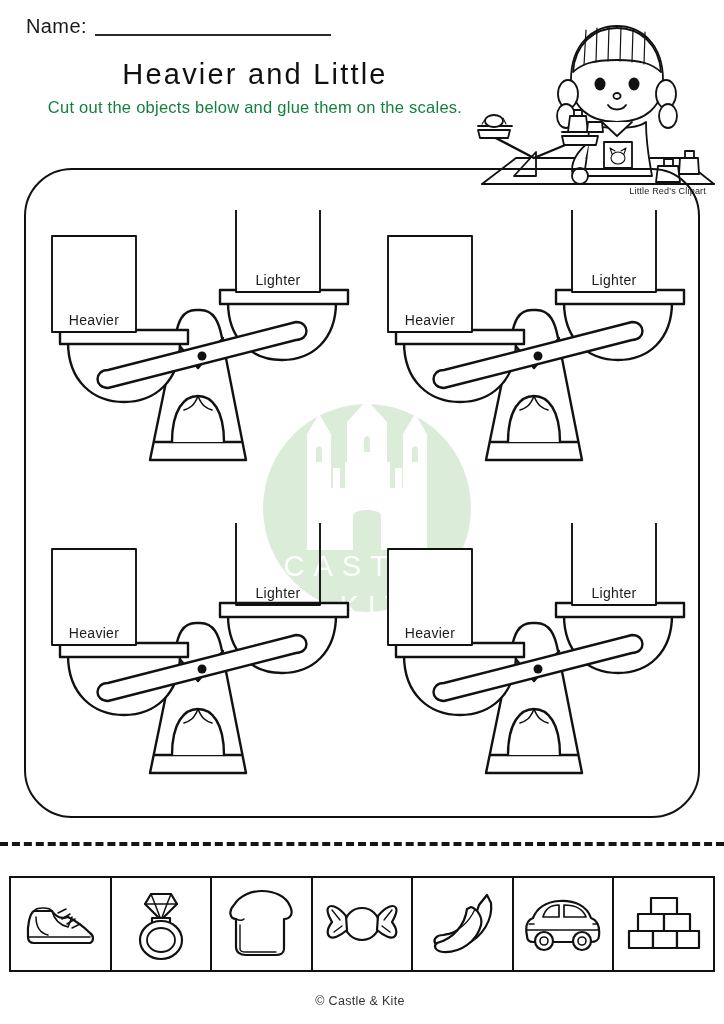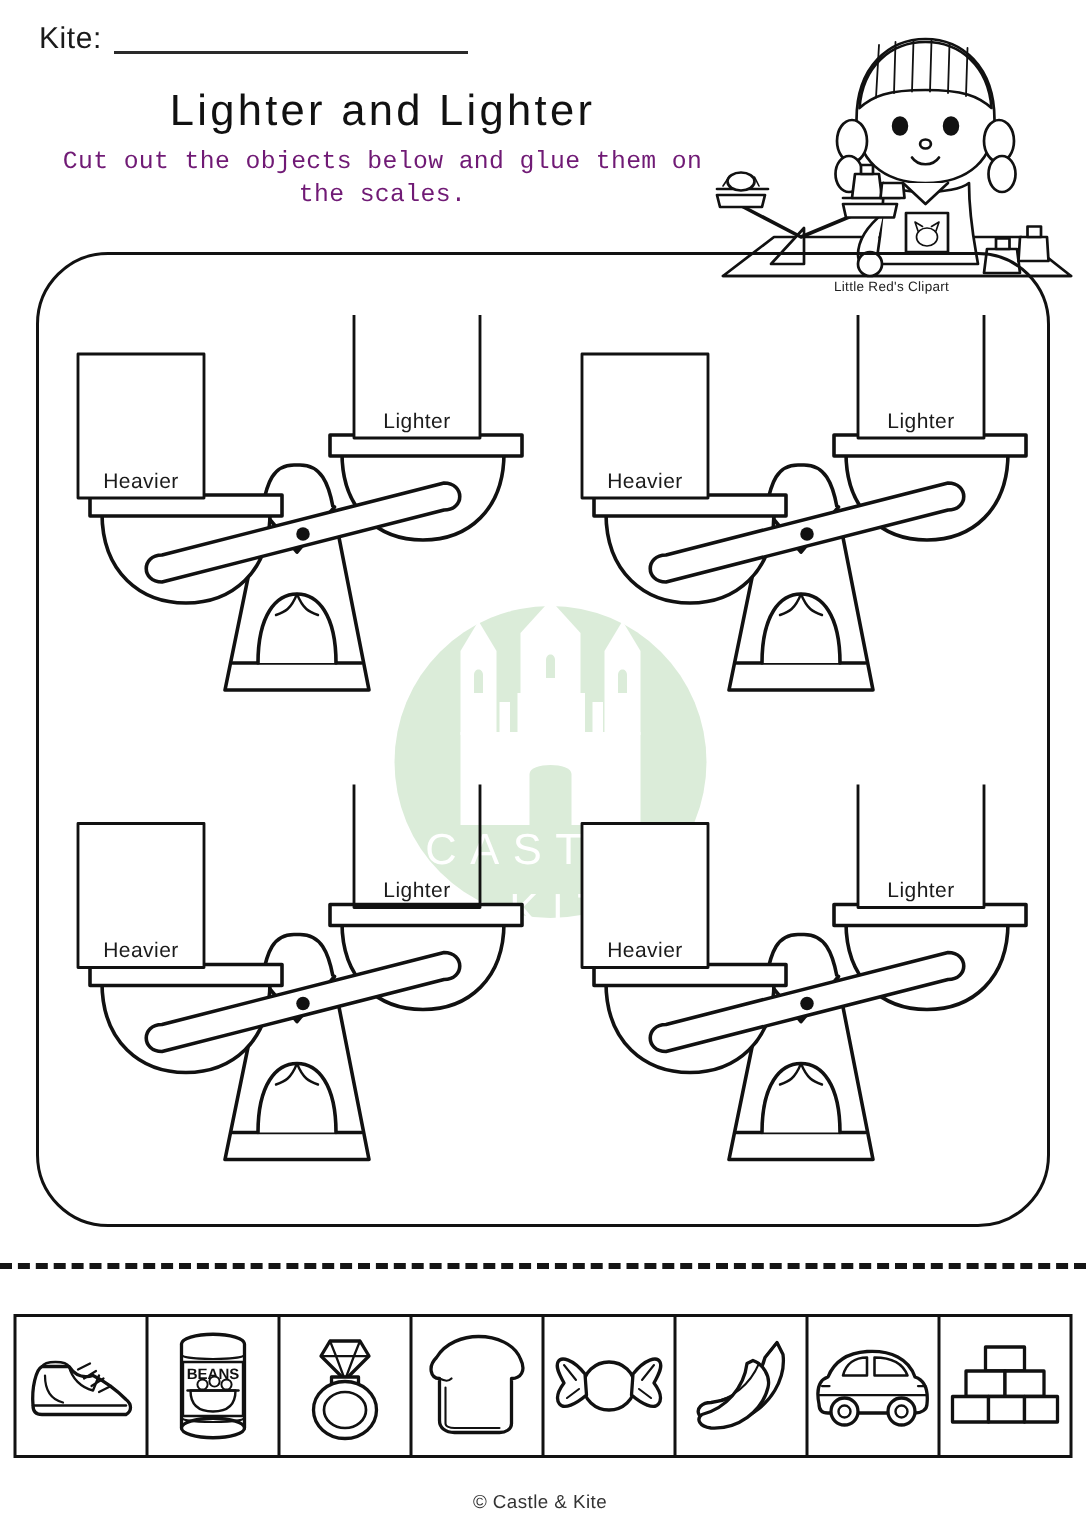--- a/index.html
+++ b/index.html
@@ -53,39 +53,38 @@
     line-height: 1.12;
     color: #111;
     white-space: nowrap;
   }
   #worksheet-subtitle {
     margin-top: 7px;
     font-size: 16.5px;
     font-weight: 300;
     line-height: 1.32;
     letter-spacing: 0.25px;
-    color: #701a75;
-    font-family: Liberation Mono, monospace;
+    color: #15803d;
   }
 
   
   #clipart {
     position: absolute;
     left: 476px;
     top: 18px;
     width: 248px;
     height: 190px;
   }
   #clipart svg { display: block; }
   #clipart-credit {
     position: absolute;
     left: 556px;
     top: 186px;
     width: 150px;
-    text-align: left;
+    text-align: right;
     font-size: 9px;
     letter-spacing: 0.2px;
     color: #222;
   }
 
   
   #worksheet-panel {
     position: absolute;
     left: 24px;
     top: 168px;
@@ -176,26 +175,26 @@
     text-align: center;
     font-size: 12.5px;
     letter-spacing: 0.3px;
     color: #333;
   }
 </style>
 </head>
 <body>
 
 <div id="name-row">
-  <span id="name-label">Kite:</span>
+  <span id="name-label">Name:</span>
   <span id="name-blank"></span>
 </div>
 
 <div id="title-block">
-  <div id="worksheet-title">Lighter and Lighter</div>
+  <div id="worksheet-title">Heavier and Little</div>
   <div id="worksheet-subtitle">Cut out the objects below and glue them on the scales.</div>
 </div>
 
 <div id="clipart">
   <svg width="248" height="190" viewBox="0 0 248 190" fill="none" stroke="#111" stroke-width="1.8" stroke-linecap="round" stroke-linejoin="round">
 
     <path d="M6 166 L40 140 L205 140 L238 166 Z" fill="#fff"></path>
     <path d="M6 166 L238 166"></path>
 
     <path d="M95 62 C95 26 117 8 141 8 C165 8 187 26 187 62 C187 88 170 104 141 104 C112 104 95 88 95 62 Z" fill="#fff"></path>
@@ -378,36 +377,20 @@
     <svg width="76" height="62" viewBox="0 0 76 62" fill="#fff" stroke="#111" stroke-width="2.2" stroke-linejoin="round" stroke-linecap="round">
       <path d="M6 44 C5 32 8 20 12 18 L30 18 C34 24 40 26 46 24 C54 28 62 34 68 40 C72 43 72 48 68 50 L12 50 C8 50 6 48 6 44 Z"></path>
       <path d="M6 44 L68 44" stroke-width="1.6"></path>
       <path d="M12 18 C14 14 28 14 30 18" stroke-width="1.6" fill="none"></path>
       <path d="M30 18 C32 26 38 32 46 34 L50 24" stroke-width="1.6" fill="none"></path>
       <path d="M36 20 L44 16 M40 26 L48 21 M45 31 L53 26 M50 35 L58 31" stroke-width="1.5"></path>
       <path d="M14 24 C14 34 18 40 26 42" stroke-width="1.5" fill="none"></path>
     </svg>
   </div>
 
-  <div class="cutout-cell">
-    <svg width="58" height="74" viewBox="0 0 58 74" fill="#fff" stroke="#111" stroke-width="2.2" stroke-linejoin="round" stroke-linecap="round">
-      <ellipse cx="29" cy="9" rx="21" ry="6.5"></ellipse>
-      <path d="M8 9 L8 65 C8 69 50 69 50 65 L50 9"></path>
-      <ellipse cx="29" cy="65" rx="21" ry="6.5"></ellipse>
-      <path d="M8 16 C8 20 50 20 50 16" stroke-width="1.4" fill="none"></path>
-      <path d="M8 58 C8 62 50 62 50 58" stroke-width="1.4" fill="none"></path>
-      <rect x="9" y="21" width="40" height="36" fill="#fff" stroke-width="1.6"></rect>
-      <text x="29" y="32" text-anchor="middle" fill="#111" stroke="none" font-family="Liberation Sans, sans-serif" font-size="10" font-weight="bold">BEANS</text>
-      <path d="M14 40 C14 50 20 54 29 54 C38 54 44 50 44 40 Z" stroke-width="1.6"></path>
-      <path d="M12 40 L46 40" stroke-width="1.6"></path>
-      <circle cx="22" cy="36" r="3.4" stroke-width="1.3"></circle>
-      <circle cx="30" cy="34" r="3.4" stroke-width="1.3"></circle>
-      <circle cx="38" cy="36" r="3.4" stroke-width="1.3"></circle>
-    </svg>
-  </div>
 
   <div class="cutout-cell">
     <svg width="56" height="76" viewBox="0 0 56 76" fill="#fff" stroke="#111" stroke-width="2.2" stroke-linejoin="round" stroke-linecap="round">
       <path d="M18 8 L38 8 L44 18 L28 34 L12 18 Z"></path>
       <path d="M12 18 L44 18" stroke-width="1.5"></path>
       <path d="M18 8 L22 18 L28 34 L34 18 L38 8" stroke-width="1.5" fill="none"></path>
       <rect x="19" y="32" width="18" height="7"></rect>
       <ellipse cx="28" cy="54" rx="21" ry="19"></ellipse>
       <ellipse cx="28" cy="54" rx="14" ry="12" stroke-width="1.8"></ellipse>
     </svg>

